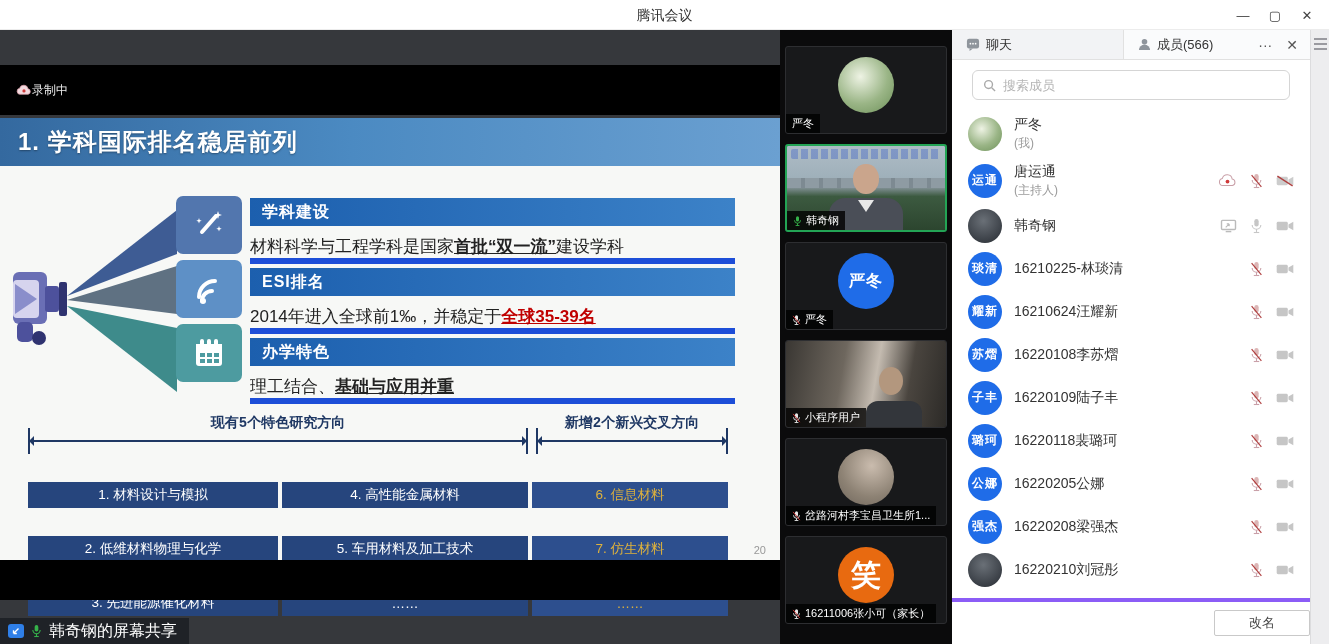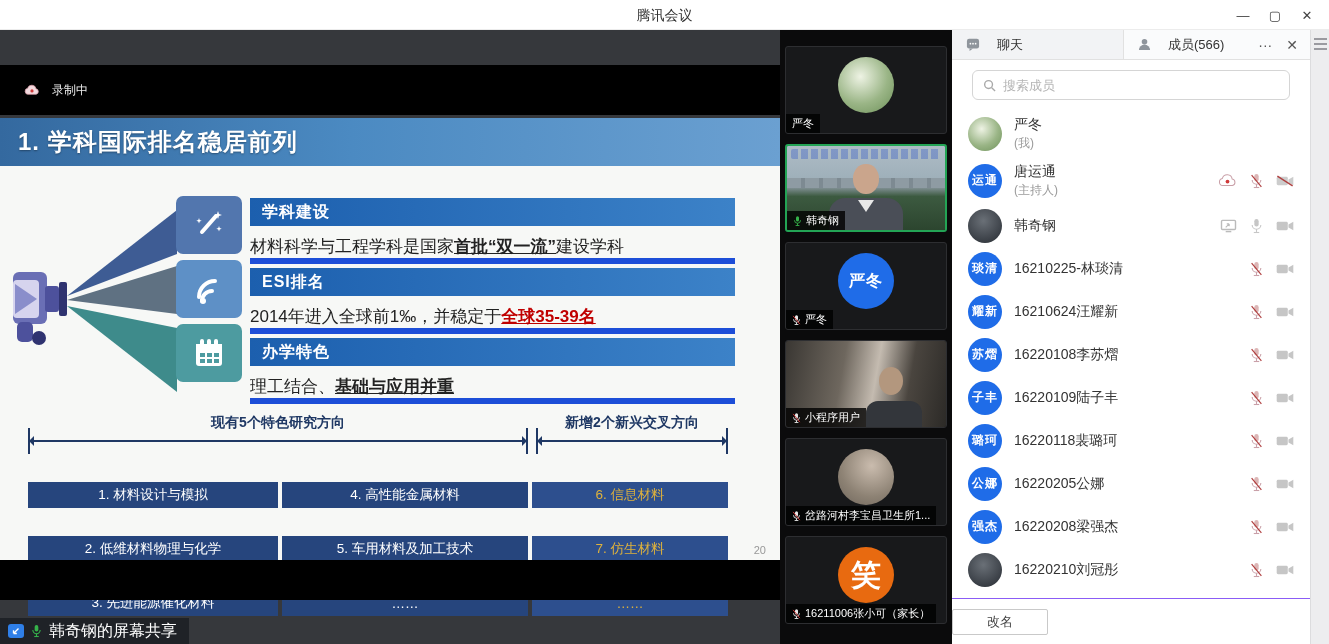--- a/index.html
+++ b/index.html
@@ -8,42 +8,42 @@
   .app { position:relative; width:1055px; height:644px; background:#0c4a6e; }
 
   
   .titlebar { position:absolute; left:0; top:0; width:1329px; height:30px; background:#ffffff; border-bottom:1px solid #ececec; }
   .titlebar .wtitle { position:absolute; left:0; right:0; top:0; height:30px; line-height:30px; text-align:center; font-size:14px; color:#333; }
   .wctrls { position:absolute; right:6px; top:0; height:30px; display:flex; }
   .wctrl { width:32px; height:30px; display:flex; align-items:center; justify-content:center; color:#444; font-size:13px; cursor:default; }
 
   
   .share { position:absolute; left:0; top:30px; width:780px; height:614px; background:#36383c; }
-  .recbar { position:absolute; left:0; top:35px; width:100%; height:50px; background:#000; display:flex; align-items:center; padding-left:24px; gap:12px; }
+  .recbar { position:absolute; left:0; top:35px; width:100%; height:50px; background:#000; display:flex; align-items:center; padding-left:16px; gap:0; }
   .recbar .rectext { color:#eee; font-size:12px; }
   .banner { position:absolute; left:0; top:88px; width:100%; height:48px;
     background:linear-gradient(90deg,#34699f 0%,#4b8ac2 45%,#6ba0d1 100%); display:flex; align-items:center; }
   .banner .btitle { color:#fff; font-size:24px; font-weight:bold; padding-left:18px; letter-spacing:1px; text-shadow:0 1px 2px rgba(0,0,0,.35); }
   .slide { position:absolute; left:0; top:136px; width:100%; height:394px; background:#f7f8f6; }
 
   .gfx { position:absolute; left:5px; top:30px; }
   .sq { position:absolute; left:176px; width:66px; height:58px; border-radius:7px; display:flex; align-items:center; justify-content:center; }
   .sq1 { top:30px; background:#5276ae; }
   .sq2 { top:94px; background:#5e90c6; }
   .sq3 { top:158px; background:#4d9ba0; }
 
   .sections { position:absolute; left:250px; right:45px; top:32px; }
   .sechead { height:28px; background:linear-gradient(90deg,#1c5fae,#3c82c8); color:#fff; font-size:16px; font-weight:bold; display:flex; align-items:center; padding-left:12px; letter-spacing:1px; margin-bottom:8px; }
   .sectext { height:30px; display:flex; align-items:center; font-size:17px; color:#222; margin-bottom:4px; border-bottom:6px solid #1d4ed8; }
   .sectext b { text-decoration:underline; }
   .sectext .redbold { color:#c00000; font-weight:bold; text-decoration:underline; }
 
   .rtable { position:absolute; left:28px; right:52px; top:248px; }
   .thead { display:flex; gap:8px; height:38px; }
-  .tgroup { position:relative; display:flex; flex-direction:column; align-items:center; }
+  .tgroup { position:relative; display:flex; flex-direction:column; align-items:center;font-family:Liberation Mono, monospace; }
   .tg1 { width:500px; } .tg2 { flex:1; }
   .tglabel { color:#1f3864; font-weight:bold; font-size:14px; height:20px; }
   .arrowrow { width:100%; display:flex; align-items:center; height:14px; }
   .arrowrow .tickL,.arrowrow .tickR { width:2px; height:26px; background:#1f3864; }
   .arrowrow .ah { flex:1; height:2px; background:#1f3864; position:relative; }
   .arrowrow .ah:before,.arrowrow .ah:after { content:""; position:absolute; top:-4px; border:5px solid transparent; }
   .arrowrow .ah:before { left:-1px; border-right-color:#1f3864; border-left:0; }
   .arrowrow .ah:after { right:-1px; border-left-color:#1f3864; border-right:0; }
   .tbody { margin-top:6px; display:flex; flex-direction:column; gap:4px; }
   .trow { display:flex; gap:4px; }
@@ -72,41 +72,41 @@
   .cam-bg2 .body { position:absolute; left:50%; bottom:0; transform:translateX(-50%); width:74px; height:32px; border-radius:16px 16px 0 0; background:#4a4e57; }
   .cam-bg2 .collar { position:absolute; left:50%; bottom:18px; transform:translateX(-50%); width:16px; height:12px; background:#e8e8e8; clip-path:polygon(0 0,100% 0,50% 100%); }
   .cam-bg2 .toptext { position:absolute; left:4px; right:4px; top:3px; height:10px; background:repeating-linear-gradient(90deg,rgba(40,80,200,.55) 0 7px,rgba(255,255,255,0) 7px 10px); opacity:.6; border-radius:2px; }
   .cam-bg4 { position:absolute; inset:0; background:linear-gradient(100deg,#3a3733 0%,#6e675e 35%,#c4bbb0 55%,#4a453f 75%,#2c2a27 100%); }
   .cam-bg4 .head4 { position:absolute; left:58%; top:26px; width:24px; height:28px; border-radius:50%; background:#b3977e; }
   .cam-bg4 .body4 { position:absolute; left:50%; bottom:0; width:56px; height:26px; border-radius:12px 12px 0 0; background:#33363b; }
 
   
   .panel { position:absolute; left:952px; top:30px; width:358px; height:614px; background:#fff; display:flex; flex-direction:column; }
   .tabs { height:30px; display:flex; align-items:stretch; background:#f2f3f5; border-bottom:1px solid #e1e1e1; flex:0 0 auto; }
-  .tab { display:flex; align-items:center; gap:17px; padding-left:14px; font-size:13px; color:#333; }
+  .tab { display:flex; align-items:center; gap:6px; padding-left:14px; font-size:13px; color:#333; }
   .tab.chat { width:172px; border-right:1px solid #e1e1e1; }
   .tab.members { flex:1; background:#fafbfc; }
   .tabctrls { display:flex; align-items:center; gap:14px; margin-left:auto; padding-right:12px; color:#555; }
   .tabctrls span { cursor:default; font-size:14px; line-height:1; }
   .searchwrap { padding:10px 20px 6px; flex:0 0 auto; }
   .searchbox { height:30px; border:1px solid #d5d5d5; border-radius:6px; display:flex; align-items:center; gap:7px; padding:0 10px; background:#fff; }
   .searchbox input { border:0; outline:0; flex:1; font-size:13px; color:#333; font-family:inherit; background:transparent; }
   .searchbox input::placeholder { color:#b4b4b4; }
   .mlist { flex:1; overflow:hidden; padding-top:4px; }
   .mrow { height:43px; display:flex; align-items:center; gap:12px; padding:0 16px; }
   .mrow.two { height:47px; }
   .mavatar { width:34px; height:34px; border-radius:50%; flex:0 0 auto; display:flex; align-items:center; justify-content:center; color:#fff; font-size:12px; font-weight:bold; letter-spacing:1px; }
   .mavatar.blue { background:#1f6ce8; }
   .mavatar.plant { background:radial-gradient(circle at 40% 35%,#eef3e4 0%,#9ab586 55%,#6b8f57 100%); }
   .mavatar.photo1 { background:radial-gradient(circle at 45% 35%,#6a7077 0%,#3a3f46 70%,#26292e 100%); }
   .mtext { display:flex; flex-direction:column; justify-content:center; min-width:0; }
   .mname { font-size:14px; color:#333; white-space:nowrap; }
   .msub { font-size:12px; color:#9a9a9a; margin-top:1px; }
   .micons { margin-left:auto; display:flex; align-items:center; gap:13px; flex:0 0 auto; }
-  .pfooter { flex:0 0 auto; height:46px; border-top:1px solid #8b5cf6; display:flex; align-items:center; justify-content:flex-start; }
+  .pfooter { flex:0 0 auto; height:46px; border-top:4px solid #8b5cf6; display:flex; align-items:center; justify-content:flex-end; }
   .renamebtn { width:96px; height:26px; background:#fff; border:1px solid #c9c9c9; border-radius:2px; font-size:13px; color:#444; font-family:inherit; cursor:default; }
 
   .edgestrip { position:absolute; left:1310px; top:30px; width:19px; height:614px; background:#ededef; border-left:1px solid #dcdcde; }
   .hamb { position:absolute; left:3px; top:8px; width:13px; display:flex; flex-direction:column; gap:3px; }
   .hamb i { height:2px; background:#9a9aa0; display:block; }
 
   svg { display:block; }
 </style>
 </head>
 <body>

